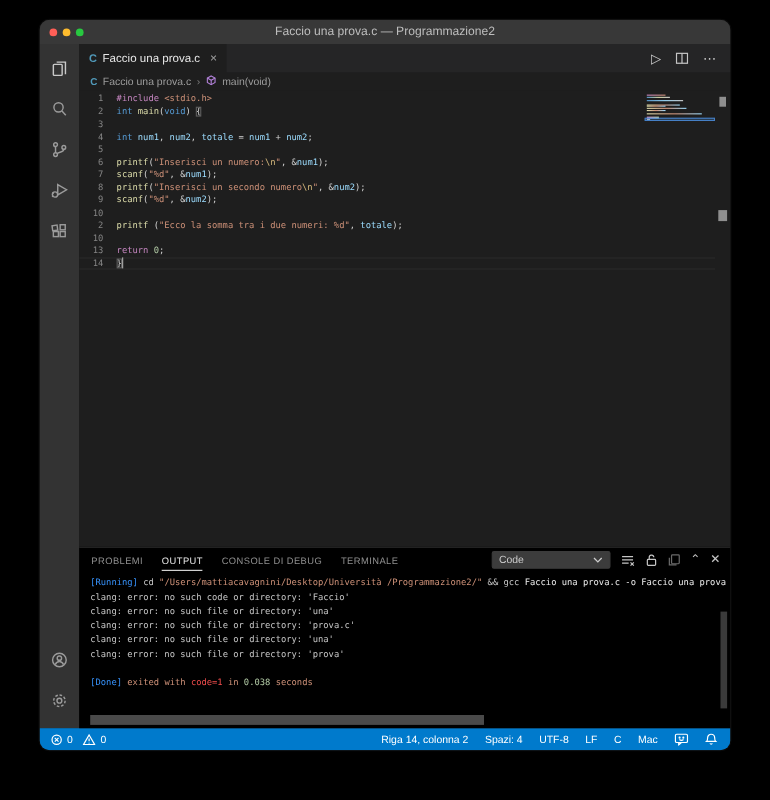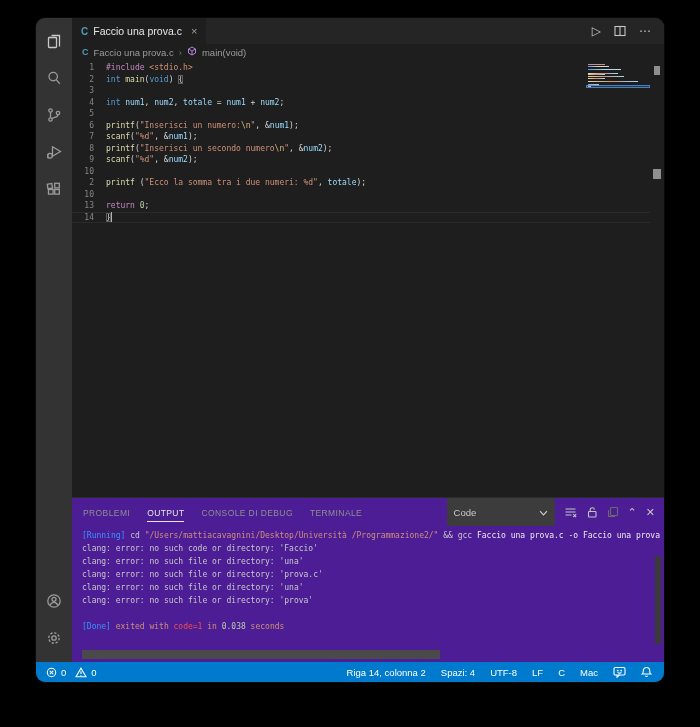--- a/index.html
+++ b/index.html
@@ -60,27 +60,27 @@
             vertical-align:middle; }
   .minimap { position:absolute; top:4px; right:14px; width:64px; height:120px; }
   .mm-row { position:absolute; left:2px; }
   .mm-highlight { position:absolute; left:0; right:0; border:1px solid rgba(75,140,220,0.85);
                   background:rgba(75,140,220,0.22); }
   .overview { position:absolute; right:0; top:0; bottom:0; width:13px; }
   .ov-marker { position:absolute; background:#8f8f8f; }
 
   
   .panel { flex:0 0 165px; border-top:1px solid #2b2b2b; position:relative;
-           display:flex; flex-direction:column; background:#4c1d95; }
+           display:flex; flex-direction:column; background:#000000; }
   .panel-header { flex:0 0 22px; display:flex; align-items:center; padding:0 9px 0 11px; }
   .panel-tabs { display:flex; gap:17px; }
   .panel-tab { font-size:8.5px; letter-spacing:0.4px; color:#8F8F8F; padding:5px 0 3px 0; }
   .panel-tab.active { color:#E7E7E7; border-bottom:1px solid #E7E7E7; }
   .panel-controls { margin-left:auto; display:flex; align-items:center; gap:9px; }
-  .dropdown { width:108px; height:28px; background:#3C3C3C; border:1px solid #3C3C3C; border-radius:2px;
+  .dropdown { width:108px; height:16px; background:#3C3C3C; border:1px solid #3C3C3C; border-radius:2px;
               display:flex; align-items:center; justify-content:space-between; padding:0 6px;
               font-size:9.5px; color:#CCCCCC; }
   .pc-icon { display:flex; align-items:center; }
   .pc-icon svg { stroke:#C5C5C5; fill:none; stroke-width:1.1; }
   .pc-icon.dim svg { stroke:#6a6a6a; }
   .pc-glyph { color:#C5C5C5; font-size:11px; line-height:1; }
 
   .panel-output { flex:1; overflow:hidden; padding:3px 0 0 10px;
                   font-family:"DejaVu Sans Mono", monospace; font-size:8px; line-height:13px; }
   .out-row { white-space:pre; overflow:hidden; height:13px; }
@@ -96,20 +96,28 @@
   .sb-left svg { stroke:#fff; fill:none; stroke-width:1.1; }
   .sb-right { margin-left:auto; display:flex; align-items:center; gap:15px; }
   .sb-item { white-space:nowrap; }
   .sb-icon svg { stroke:#fff; fill:none; stroke-width:1.1; display:block; }
 </style>
 </head>
 <body>
 
 <div class="window">
 
+  <div class="titlebar">
+    <div class="lights">
+      <span class="light" style="background:#FF5F57"></span>
+      <span class="light" style="background:#FEBC2E"></span>
+      <span class="light" style="background:#28C840"></span>
+    </div>
+    <span class="title-text">Faccio una prova.c — Programmazione2</span>
+  </div>
 
   <div class="main">
 
     <div class="activitybar">
       <div class="ab-item first">
         <span>
           <svg width="20" height="20" viewBox="0 0 20 20">
               <path d="M7.5 4.5h8v11"></path>
               <rect x="4.5" y="6.5" width="8" height="10" rx="0.8"></rect>
             </svg>

